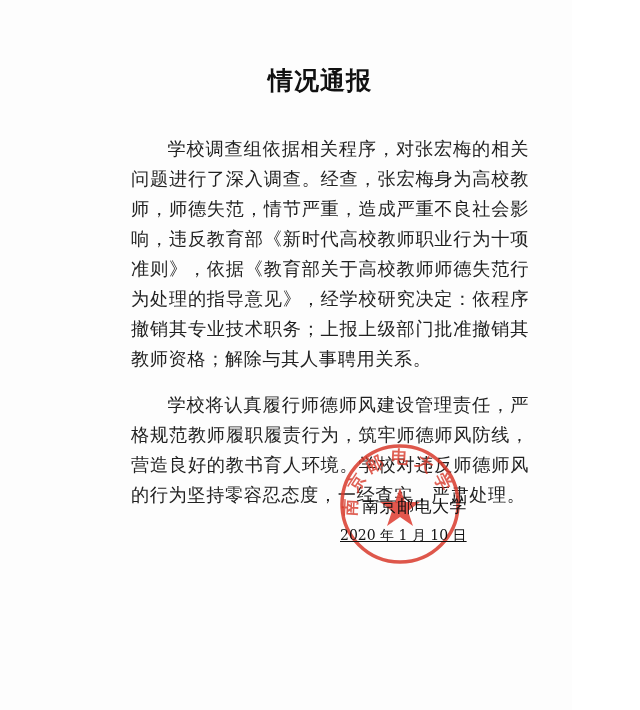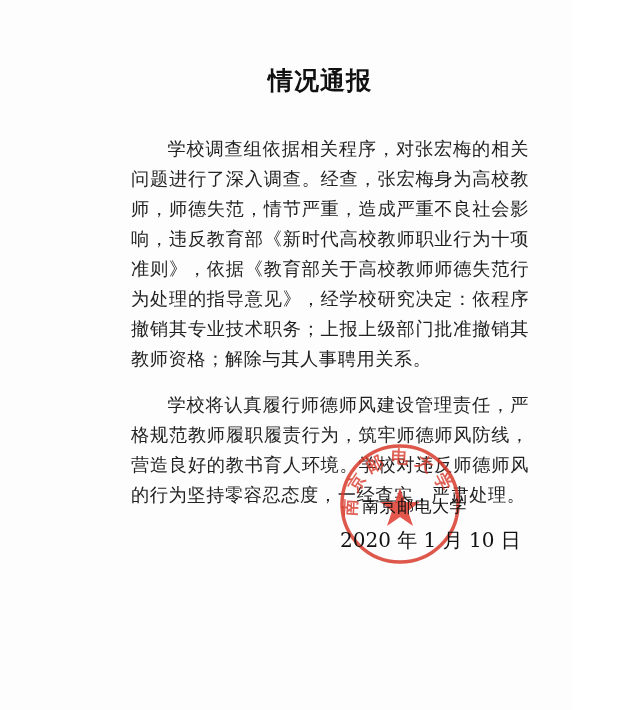--- a/index.html
+++ b/index.html
@@ -26,21 +26,21 @@
     .para { margin: 16px; text-indent: 2em; }
     .stamp {
       position: absolute; left: 336px; top: 440px; width: 128px; height: 128px;
     }
     .signature {
       position: absolute; left: 362px; top: 495px;
       font-size: 17px; color: #111; letter-spacing: 0.5px;
     }
     .date {
       position: absolute; left: 340px; top: 527px;
-      font-size: 20px; color: #111;
+      font-size: 14px; color: #111; text-decoration: underline;
     }
   </style>
 </head>
 <body>
 
 <div class="page">
   <div class="title">情况通报</div>
 
   <div class="body-text">
     <p class="para">学校调查组依据相关程序，对张宏梅的相关问题进行了深入调查。经查，张宏梅身为高校教师，师德失范，情节严重，造成严重不良社会影响，违反教育部《新时代高校教师职业行为十项准则》，依据《教育部关于高校教师师德失范行为处理的指导意见》，经学校研究决定：依程序撤销其专业技术职务；上报上级部门批准撤销其教师资格；解除与其人事聘用关系。</p>

